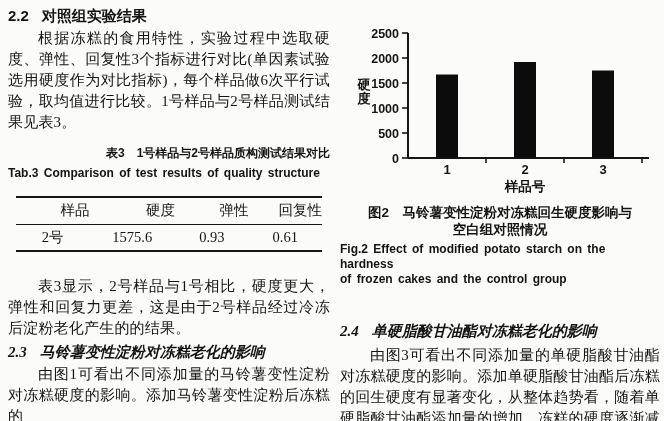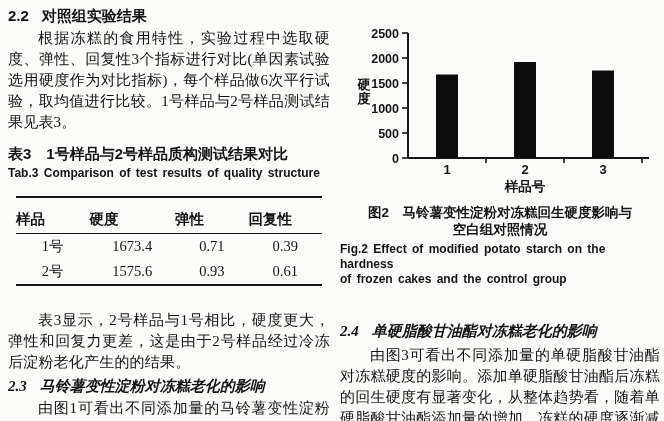--- a/index.html
+++ b/index.html
@@ -18,36 +18,36 @@
   .sec-head.hei{font-family:"Liberation Sans","DejaVu Sans",sans-serif;}
   .sec-head.kai{font-style:italic;}
 
   .body-para{
     font-size:15px;line-height:21px;text-align:justify;
     text-indent:2em;margin:0;letter-spacing:0.2px;
   }
 
   .tbl-caption-cn{
     font-family:"Liberation Sans","DejaVu Sans",sans-serif;
-    font-weight:bold;font-size:15px;text-align:left;
+    font-weight:bold;font-size:12px;text-align:right;
     margin-top:12px;line-height:17px;
   }
   .caption-en{
     font-family:"Liberation Sans","DejaVu Sans",sans-serif;
     font-weight:bold;font-size:12px;
     line-height:15px;margin-top:4px;word-spacing:2px;
   }
   .data-table{
     width:calc(100% - 16px);margin:15px 8px 0 8px;
     border-collapse:collapse;font-size:14.5px;
     border-top:2.5px solid #161616;border-bottom:2.5px solid #161616;
   }
   .data-table th{
-    border-bottom:1.5px solid #161616;font-weight:bold;
-    padding:12px 0 4px 0;text-align:left;
+    border-bottom:1.5px solid #161616;font-weight:normal;
+    padding:3px 0 4px 0;text-align:right;
   }
   .data-table td{padding:3px 0;text-align:center;}
   .para-after-table{margin-top:24px;}
   .head-2-3{margin-top:3px;}
   .para-2-3{margin-top:2px;}
 
   .chart-svg{display:block;margin:10px 0 0 0;}
   .axis{stroke:#161616;stroke-width:2;fill:none;}
   .tick{stroke:#161616;stroke-width:1.6;}
   .bar{fill:#0c0c0c;}
@@ -83,26 +83,20 @@
     <table class="data-table">
       <thead>
         <tr>
           <th style="width:24%;">样品</th>
           <th style="width:28%;">硬度</th>
           <th style="width:24%;">弹性</th>
           <th style="width:24%;">回复性</th>
         </tr>
       </thead>
       <tbody>
-        <tr>
-          <td>1号</td>
-          <td>1673.4</td>
-          <td>0.71</td>
-          <td>0.39</td>
-        </tr>
         <tr>
           <td>2号</td>
           <td>1575.6</td>
           <td>0.93</td>
           <td>0.61</td>
         </tr>
       </tbody>
     </table>
 
     <p class="body-para para-after-table">表3显示，2号样品与1号相比，硬度更大，弹性和回复力更差，这是由于2号样品经过冷冻后淀粉老化产生的的结果。</p>

